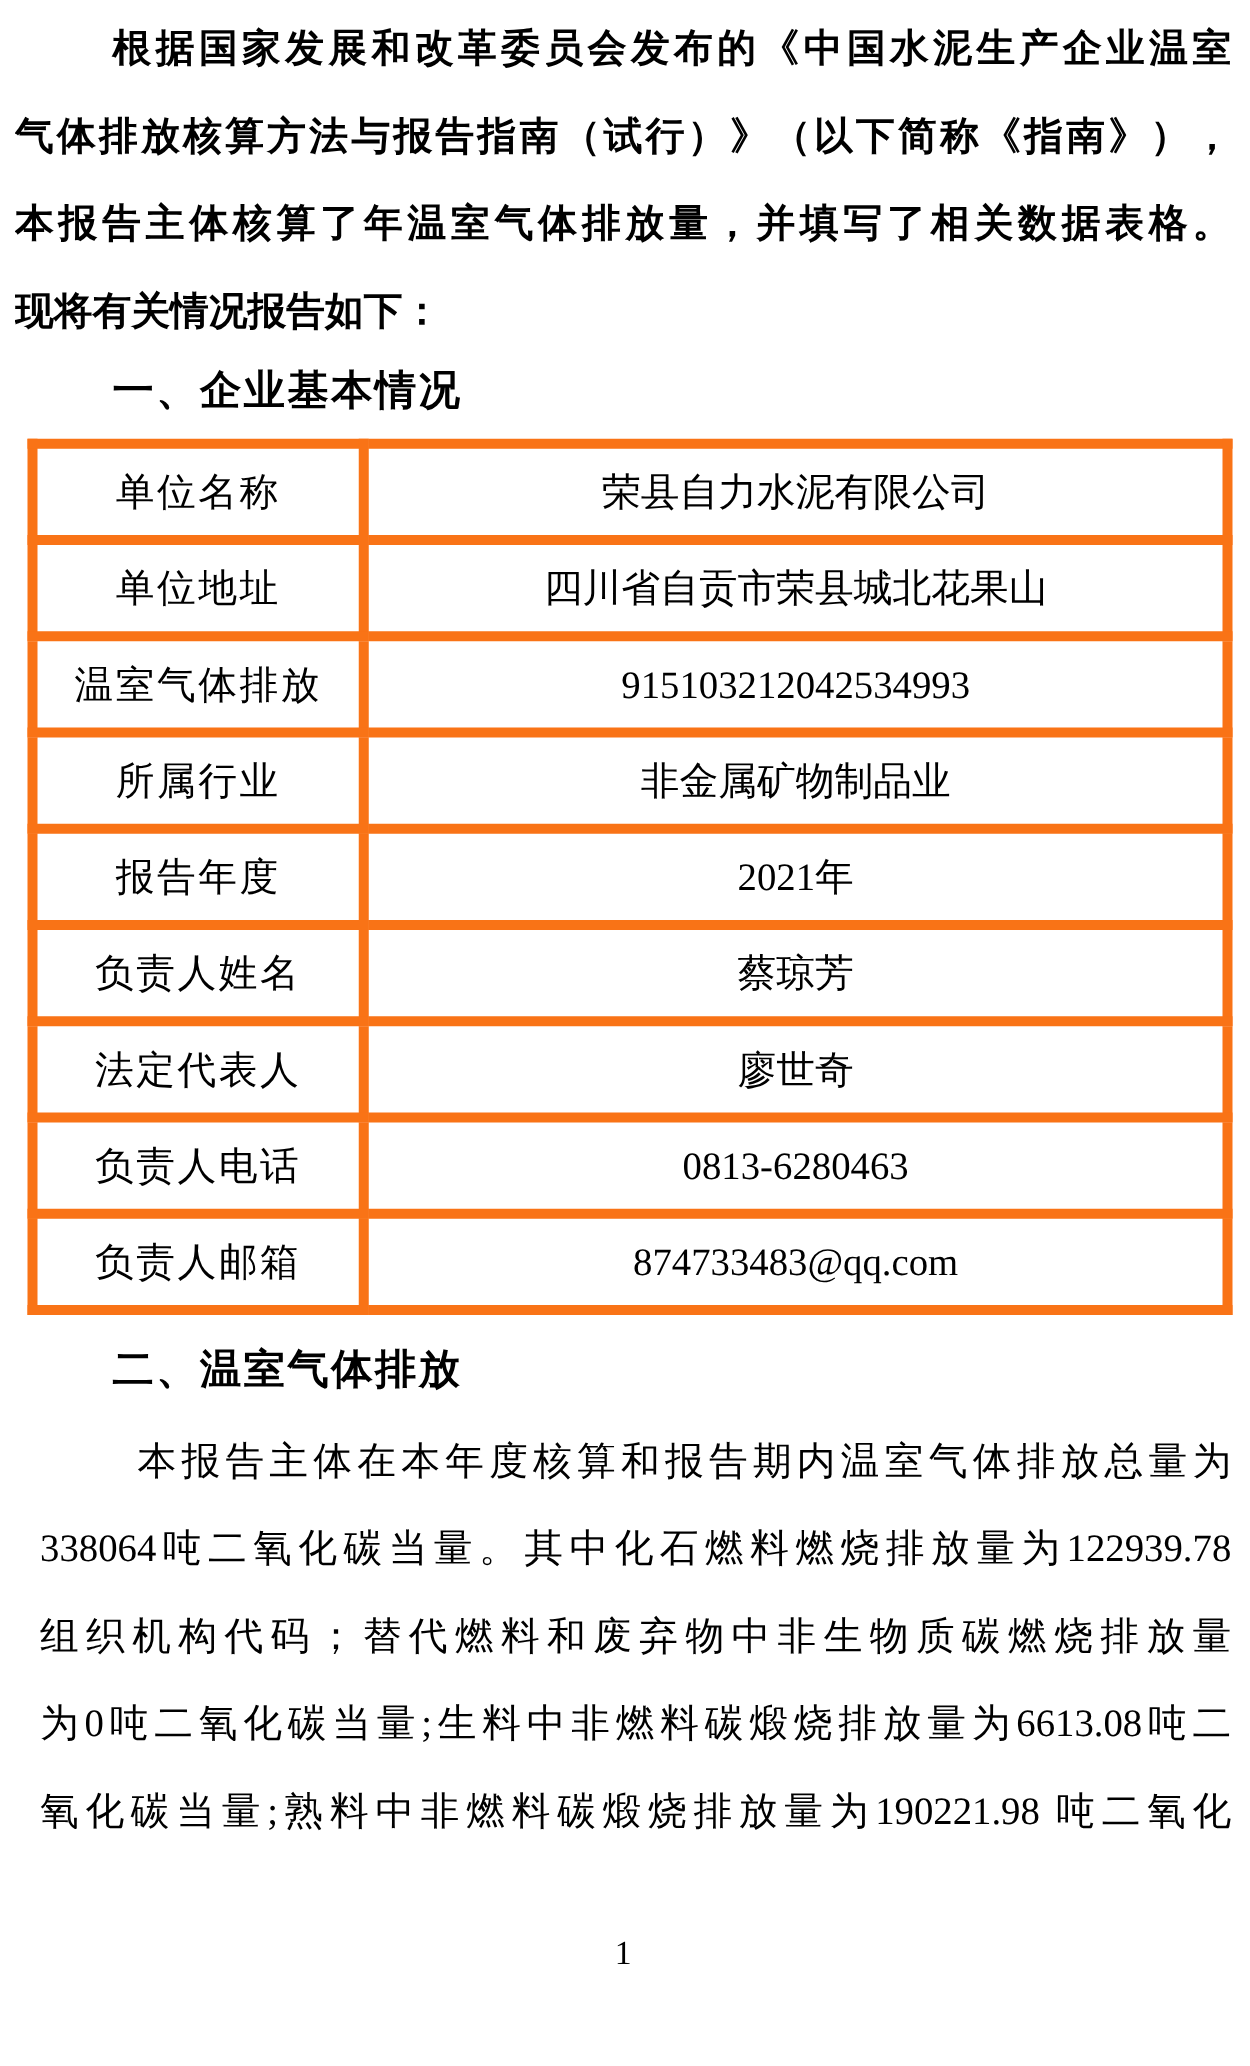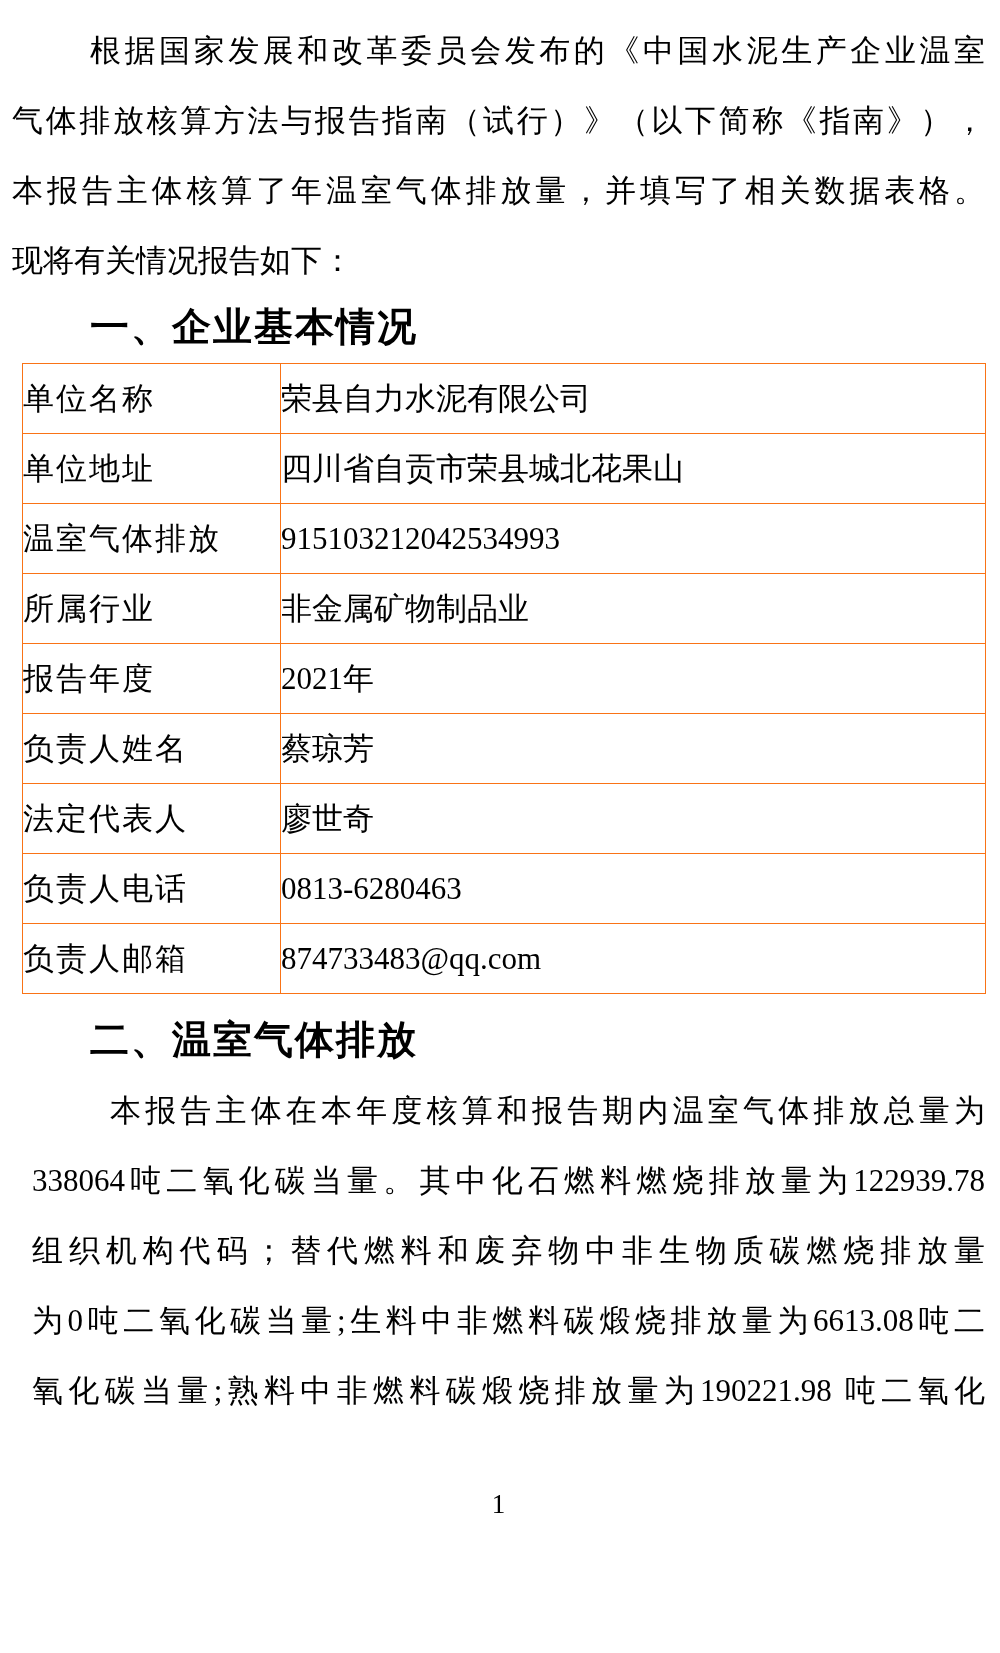--- a/index.html
+++ b/index.html
@@ -26,46 +26,47 @@
     text-align-last: justify;
     text-justify: inter-character;
     overflow: hidden;
   }
   .para .line.indent { text-indent: 78px; }
   .para .line.plain {
     text-align: right;
     text-align-last: left;
   }
   .section-title {
-    font-family: Liberation Serif, serif;
+    font-family: Liberation Mono, monospace;
     font-weight: 700;
-    font-size: 39px;
+    font-size: 33px;
     line-height: 46px;
     padding-left: 78px;
     letter-spacing: 2px;
   }
   .section-title.first { margin-top: 8px; }
   .section-title.second { margin-top: 23px; }
-  .para.intro { margin-top: 16px; }
+  .para.intro { margin-top: 4px; font-weight: bold; }
   .para.emissions { margin-top: 13px; margin-left: 20px; }
   table.info-table {
     margin-top: 13px;
     margin-left: 10px;
     width: 964px;
     border-collapse: collapse;
     table-layout: fixed;
   }
   table.info-table td {
-    border: 1px solid #f97316;
+    border: 8px solid #f97316;
     height: 69px;
     font-size: 31px;
     vertical-align: middle;
     padding: 0;
     overflow: hidden;
     white-space: nowrap;
+    text-align: center;
   }
   td.cell-label {
     width: 257px;
     padding-left: 13px;
     letter-spacing: 2px;
   }
   td.cell-value { padding-left: 15px; border-radius: 24px; }
   .footer {
     margin-top: 60px;
     text-align: center;

